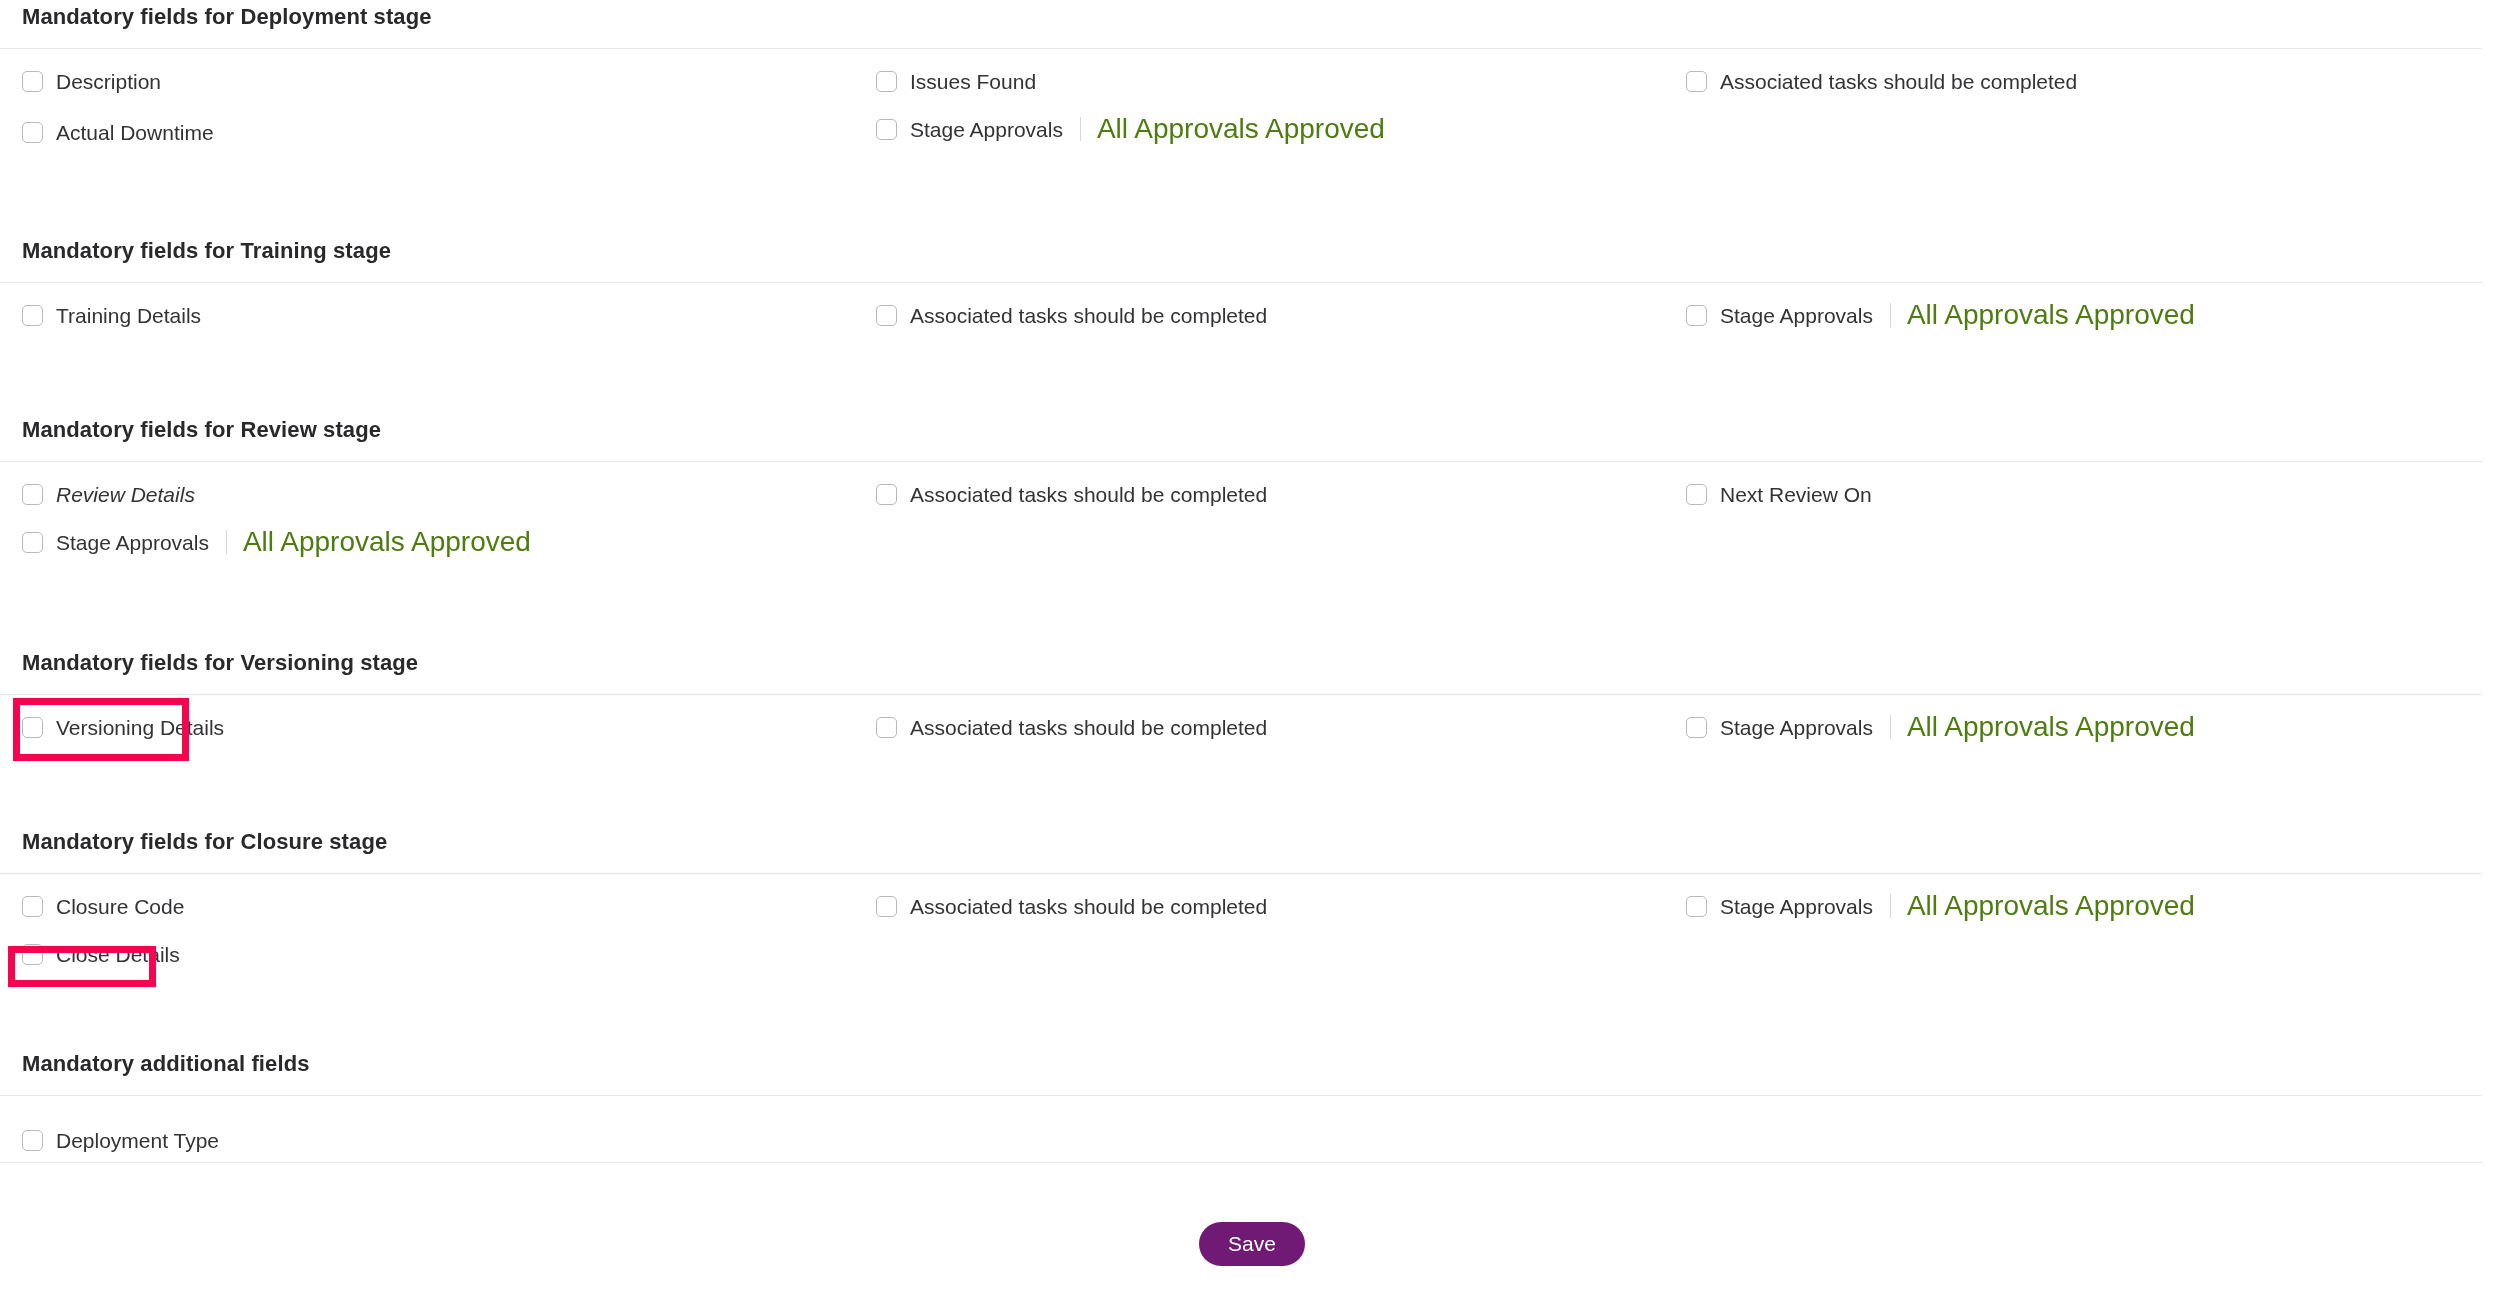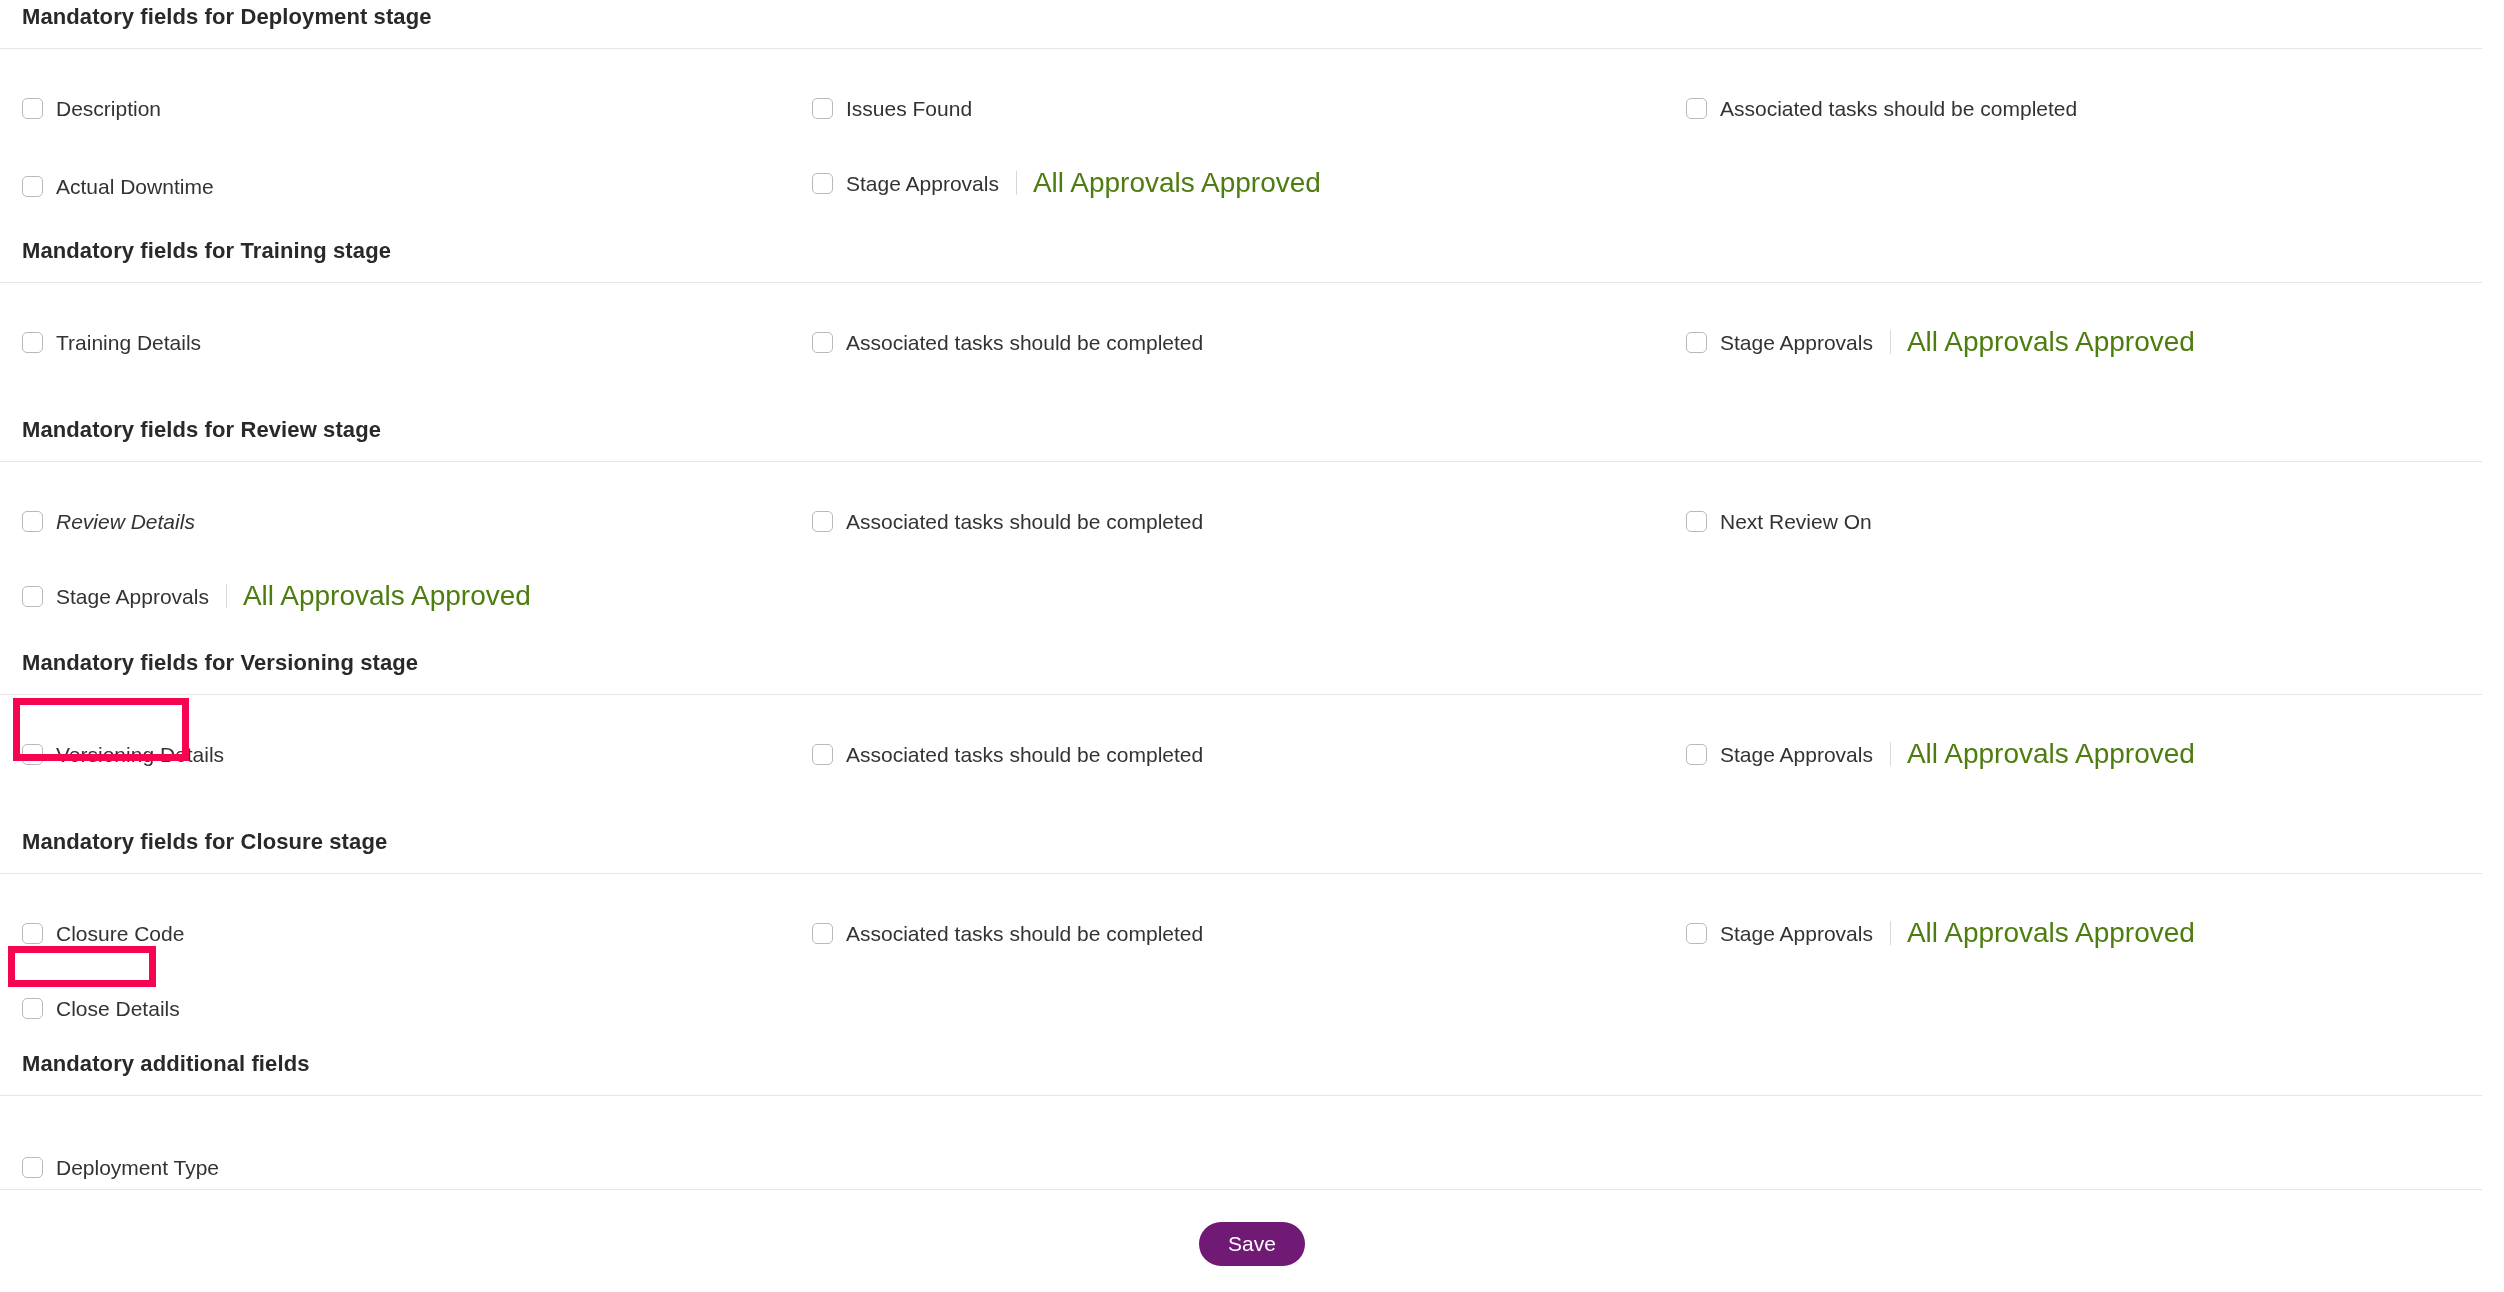--- a/index.html
+++ b/index.html
@@ -43,34 +43,33 @@
   }
 
   .rows {
     position: relative;
   }
 
   .row {
     position: relative;
     display: block;
     height: 48px;
-    margin-top: 27px;
   }
 
   
   .cb-item {
     position: absolute;
     display: flex;
     align-items: center;
     white-space: nowrap;
     height: 28px;
   }
 
   .cb-item.col1 { left: 22px; }
-  .cb-item.col2 { left: 812px; }
+  .cb-item.col2 { left: 876px; }
   .cb-item.col3 { left: 1686px; }
 
   .checkbox {
     width: 21px;
     height: 21px;
     min-width: 21px;
     border: 1.4px solid #b9b9b9;
     border-radius: 5px;
     background: #ffffff;
     display: inline-block;

